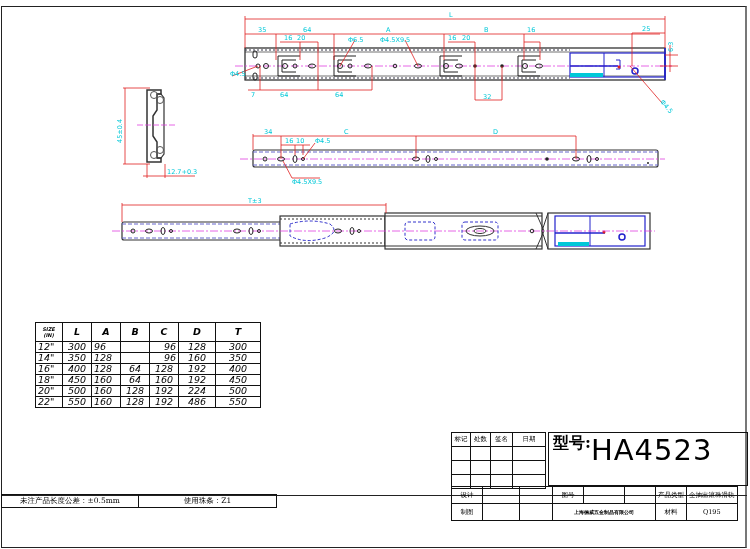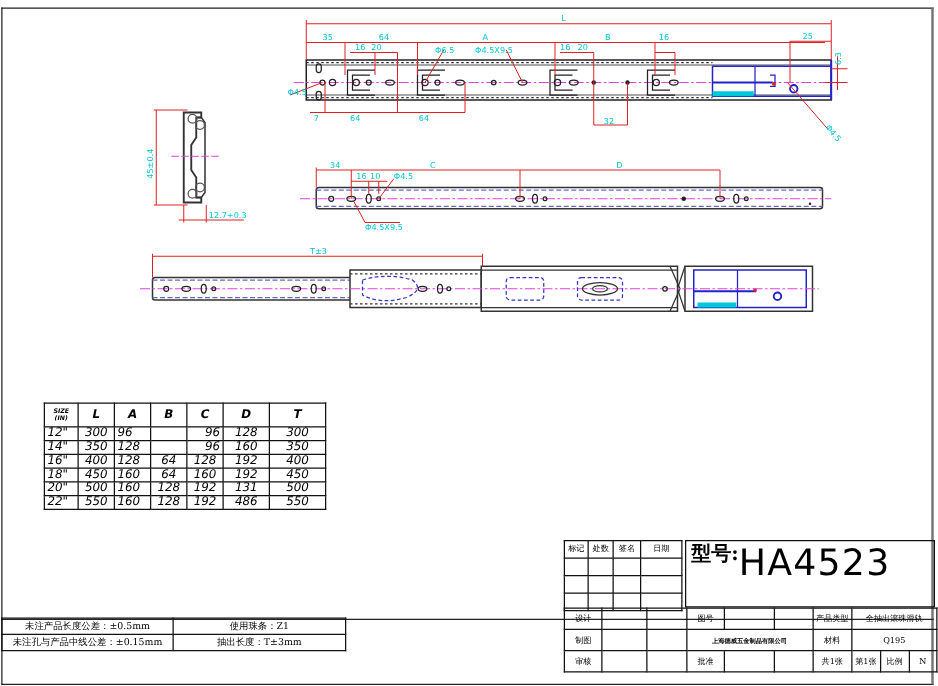--- a/index.html
+++ b/index.html
@@ -286,45 +286,41 @@
         <td>160</td>
         <td>192</td>
         <td>450</td>
   </tr>
   <tr>
     <td>20"</td>
         <td>500</td>
         <td class="n">160</td>
         <td>128</td>
         <td>192</td>
-        <td>131</td>
+        <td>224</td>
         <td>500</td>
   </tr>
   <tr>
     <td>22"</td>
         <td>550</td>
         <td class="n">160</td>
         <td>128</td>
         <td>192</td>
         <td>486</td>
         <td>550</td>
   </tr>
 </tbody>
   </table>
 
 <div class="hline" style="left:1px; top:495px; width:746px; height:1px;"></div>
 <table class="notes">
   <tbody>
       <tr>
     <td style="width:132px">未注产品长度公差：±0.5mm</td>
     <td style="width:133px">使用珠条：Z1</td>
-  </tr>
-  <tr>
-    <td>未注孔与产品中线公差：±0.15mm</td>
-    <td>抽出长度：T±3mm</td>
   </tr>
 </tbody>
   </table>
 
 <table class="rev">
   <tbody>
       <tr>
     <td style="width:18px">标记</td>
     <td style="width:19px">处数</td>
     <td style="width:21px">签名</td>
@@ -369,26 +365,14 @@
     <td colspan="3">全抽出滚珠滑轨</td>
   </tr>
   <tr>
     <td>制图</td>
     <td></td>
     <td></td>
     <td colspan="3" style="font-size:5px;font-weight:bold">上海德威五金制品有限公司</td>
     <td>材料</td>
     <td colspan="3">Q195</td>
   </tr>
-  <tr>
-    <td>审核</td>
-    <td></td>
-    <td></td>
-    <td>批准</td>
-    <td></td>
-    <td></td>
-    <td>共1张</td>
-    <td style="width:18px">第1张</td>
-    <td style="width:18px">比例</td>
-    <td style="width:18px">N</td>
-  </tr>
 </tbody>
   </table>
 
 </body></html>

